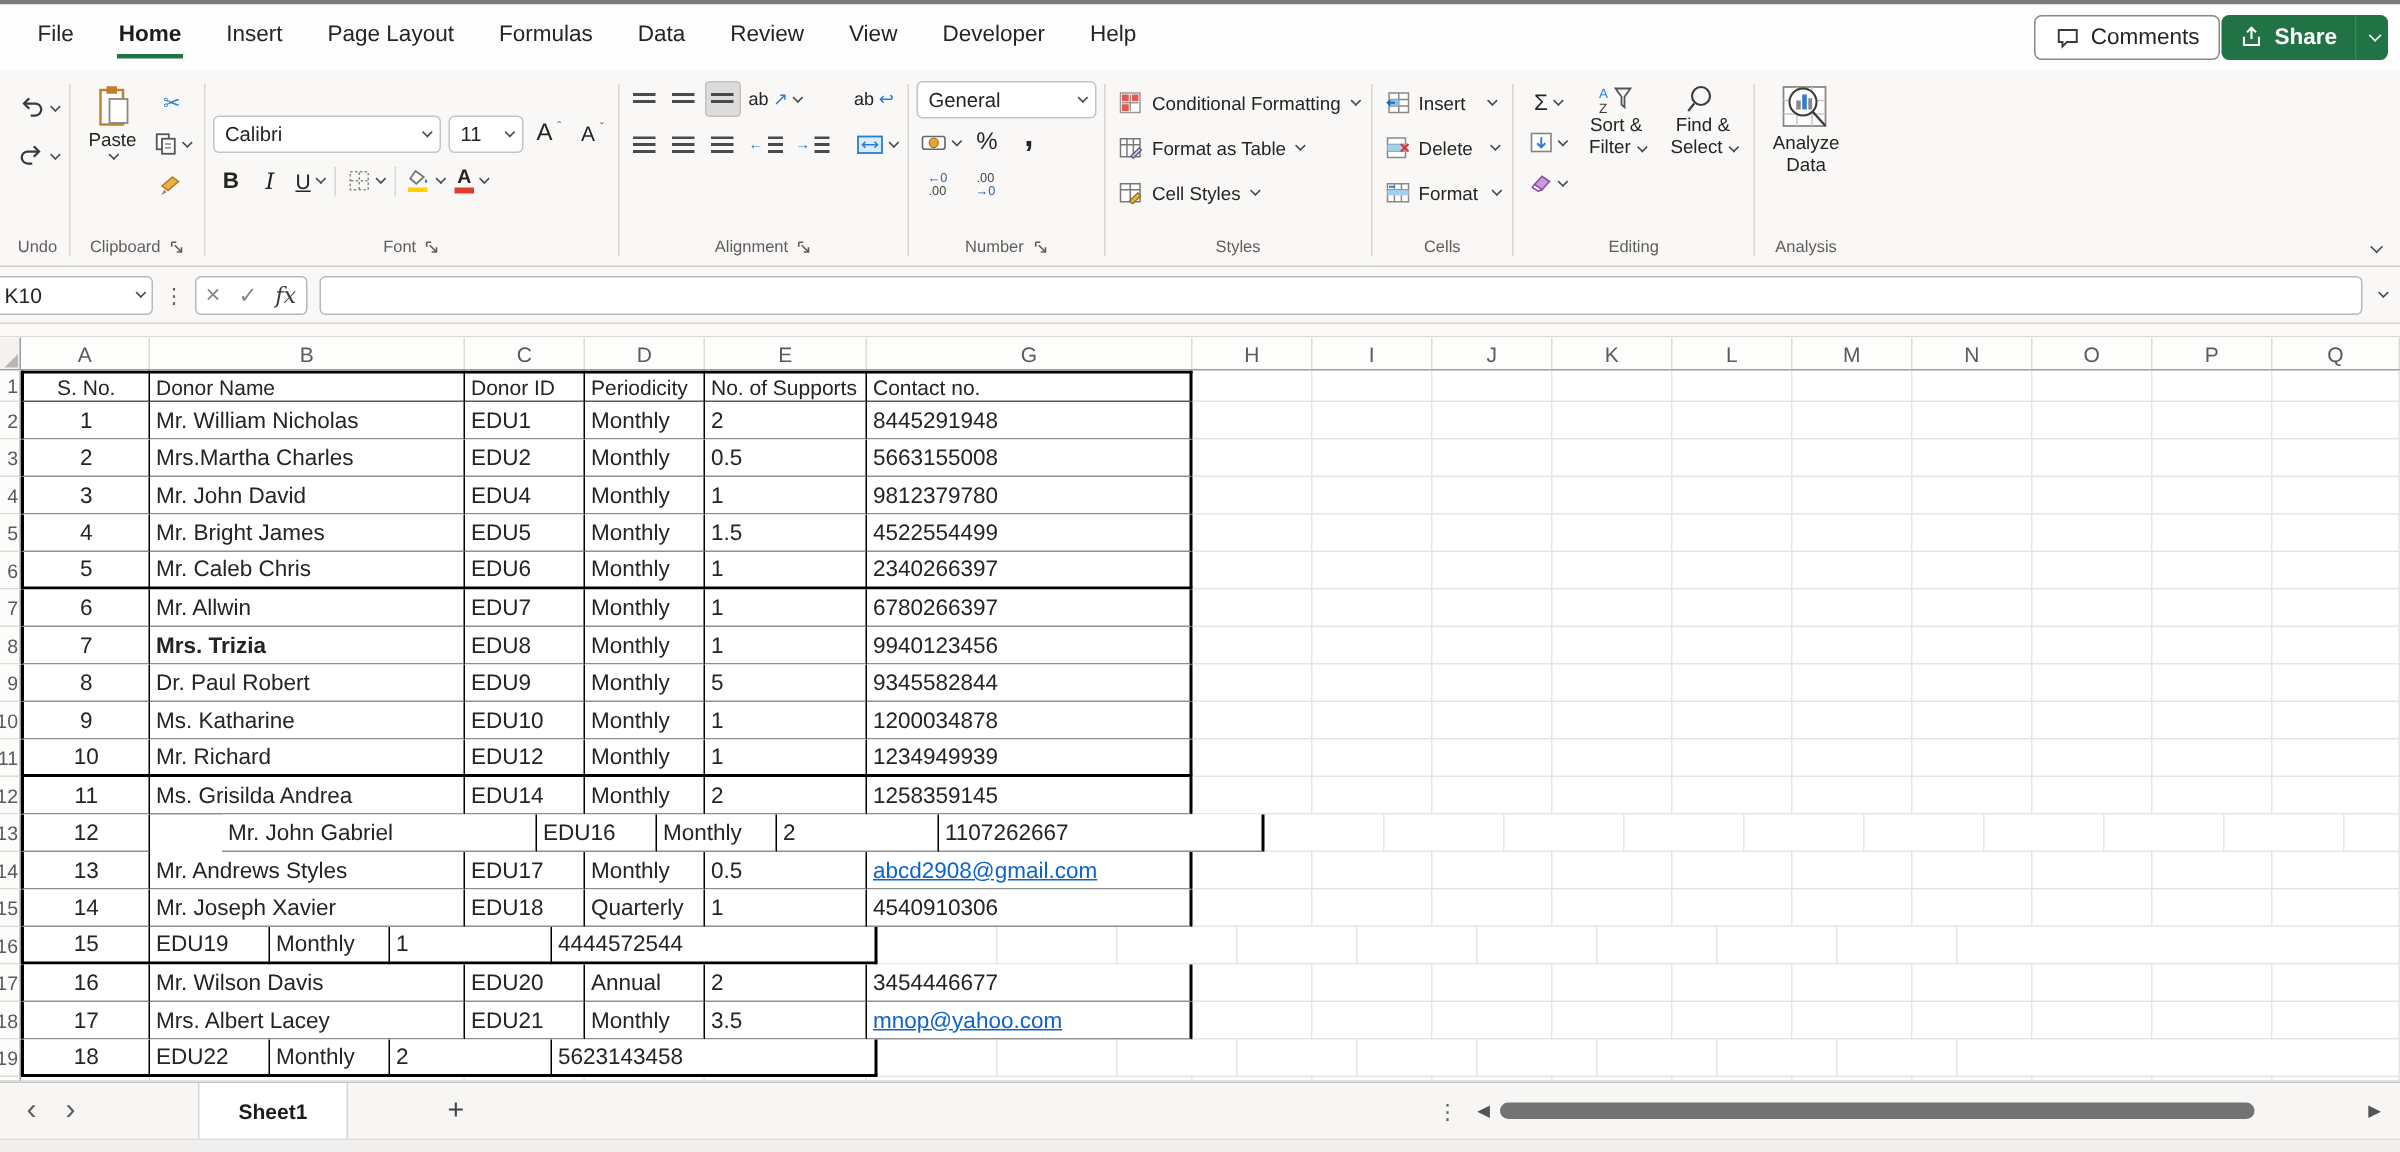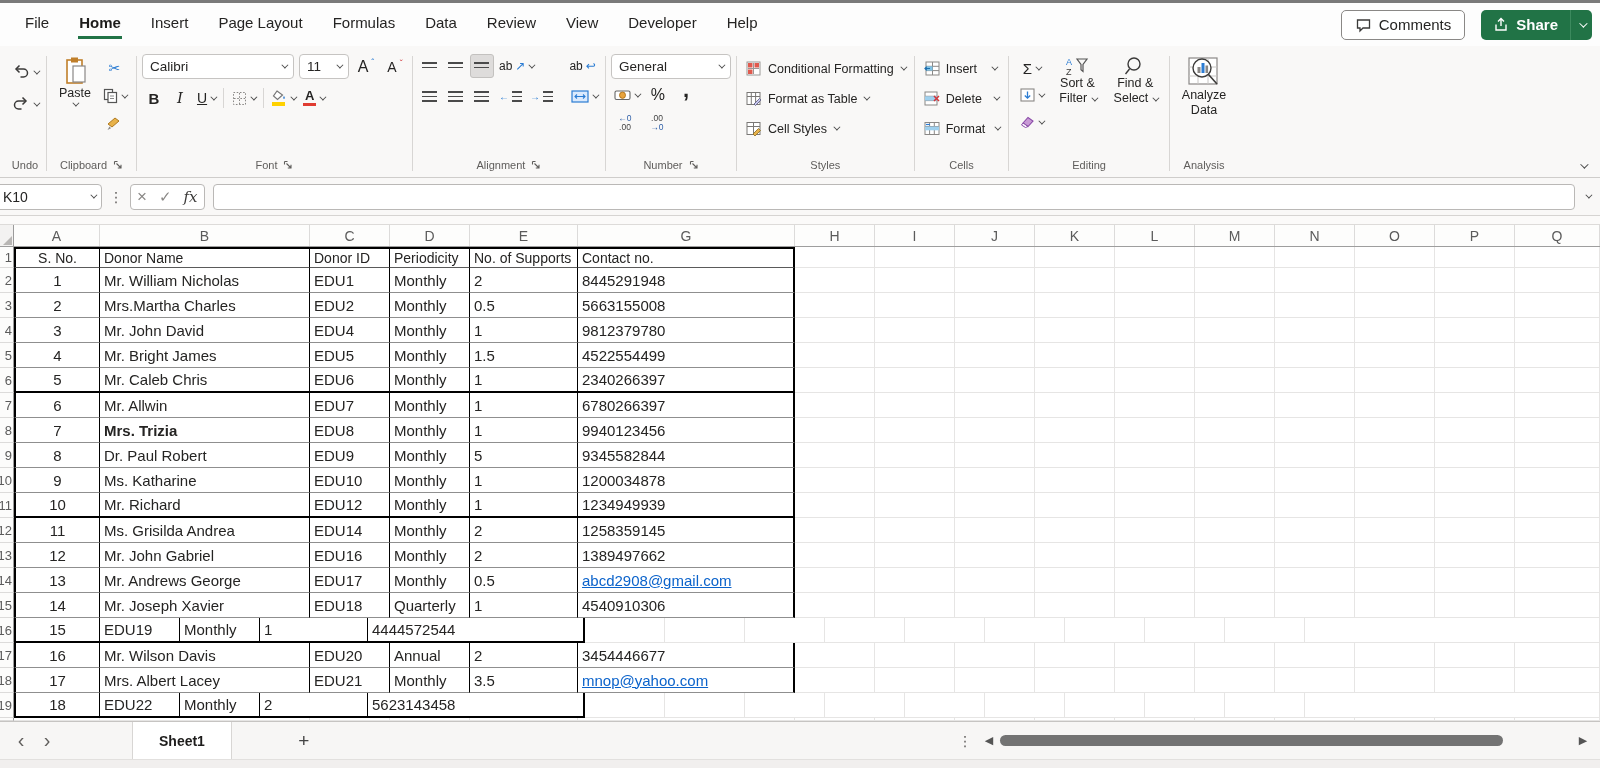--- a/index.html
+++ b/index.html
@@ -9,21 +9,21 @@
     border-top:3px solid #7a7a7a; }
 
   
   .menu-bar { height:43px; flex:none; display:flex; align-items:center;
     background:#fdfdfd; padding-left:10px; }
   .menu-tabs { display:flex; align-items:center; height:100%; }
   .mtab { padding:0 14px; font-size:15px; color:#252423; cursor:default;
     height:100%; display:flex; align-items:center; }
   .mtab span { padding:4px 1px 5px; border-bottom:3px solid transparent; }
   .mtab.active span { font-weight:700; border-bottom:3px solid #217346; color:#1d1c1b; }
-  .menu-right { margin-left:auto; display:flex; align-items:center; gap:16px; padding-right:8px; }
+  .menu-right { margin-left:auto; display:flex; align-items:center; gap:1px; padding-right:8px; }
   .comments-btn { display:flex; align-items:center; gap:7px; border:1px solid #8a8886;
     border-radius:5px; background:#fff; height:30px; padding:0 13px; font-size:15px; }
   .share-btn { display:flex; align-items:center; gap:7px; background:#217346; color:#fff;
     border-radius:5px 0 0 5px; height:30px; padding:0 12px; font-size:15px; font-weight:600; }
   .share-chev { border-left:1px solid #3c8a5e; background:#217346; height:30px; width:22px;
     display:flex; align-items:center; justify-content:center; border-radius:0 5px 5px 0; }
 
   
   .ribbon { height:132px; flex:none; background:#f9f8f7; border-bottom:1px solid #cfcdcb;
     display:flex; align-items:stretch; padding:4px 4px 0 6px; position:relative; }
@@ -238,21 +238,21 @@
         <span>Clipboard</span>
         <svg class="launcher" viewBox="0 0 10 10">
             <path d="M1.5 1.5 v3 M1.5 1.5 h3 M3.5 3.5 L8 8 M8 4.8 V8 H4.8" fill="none" stroke="#5f5d5b" stroke-width="1.1"></path>
           </svg>
       </div>
     </div>
 
     <div class="vsep"></div>
 
     <div class="rgroup">
-      <div class="rg-content" style="flex-direction:column; gap:7px;">
+      <div class="rg-content" style="flex-direction:column; gap:7px;justify-content:center;">
         <div style="display:flex; align-items:center; gap:5px;">
           <div class="select" style="width:152px; justify-content:space-between;">
             <span>Calibri</span>
               <span class="chev sm"></span>
           </div>
           <div class="select" style="width:50px; justify-content:space-between;">
             <span>11</span>
               <span class="chev sm"></span>
           </div>
           <div class="ibtn" style="font-size:16px;">
@@ -980,53 +980,53 @@
           <div class="cell ec" style="width: 80px;"></div>
           <div class="cell ec" style="width: 80px;"></div>
           <div class="cell ec" style="width: 80px;"></div>
           <div class="cell ec" style="width: 76px; flex: 1 1 0%;"></div>
         </div>
         <div class="grow" style="height: 25px;">
           <div class="rowhdr">13</div>
           <div class="cell tc c0" style="width: 86px;">
             <span>12</span>
           </div>
-          <div class="cell tc c1" style="width: 210px;">
+          <div class="cell tc c1" style="width: 210px; margin-left: 48px;">
             <span>Mr. John Gabriel</span>
           </div>
           <div class="cell tc c2" style="width: 80px;">
             <span>EDU16</span>
           </div>
           <div class="cell tc c3" style="width: 80px;">
             <span>Monthly</span>
           </div>
           <div class="cell tc c4" style="width: 108px;">
             <span>2</span>
           </div>
           <div class="cell tc c5" style="width: 217px;">
-            <span>1389497662</span>
+            <span>1107262667</span>
           </div>
           <div class="cell ec" style="width: 80px;"></div>
           <div class="cell ec" style="width: 80px;"></div>
           <div class="cell ec" style="width: 80px;"></div>
           <div class="cell ec" style="width: 80px;"></div>
           <div class="cell ec" style="width: 80px;"></div>
           <div class="cell ec" style="width: 80px;"></div>
           <div class="cell ec" style="width: 80px;"></div>
           <div class="cell ec" style="width: 80px;"></div>
           <div class="cell ec" style="width: 80px;"></div>
           <div class="cell ec" style="width: 76px; flex: 1 1 0%;"></div>
         </div>
         <div class="grow" style="height: 25px;">
           <div class="rowhdr">14</div>
           <div class="cell tc c0" style="width: 86px;">
             <span>13</span>
           </div>
           <div class="cell tc c1" style="width: 210px;">
-            <span>Mr. Andrews George</span>
+            <span>Mr. Andrews Styles</span>
           </div>
           <div class="cell tc c2" style="width: 80px;">
             <span>EDU17</span>
           </div>
           <div class="cell tc c3" style="width: 80px;">
             <span>Monthly</span>
           </div>
           <div class="cell tc c4" style="width: 108px;">
             <span>0.5</span>
           </div>

